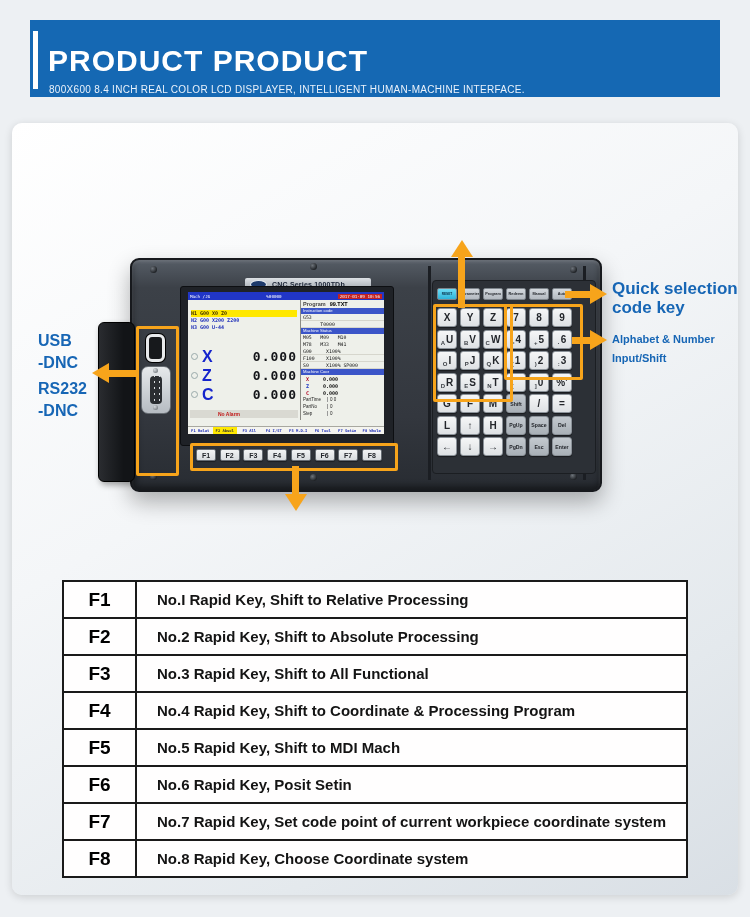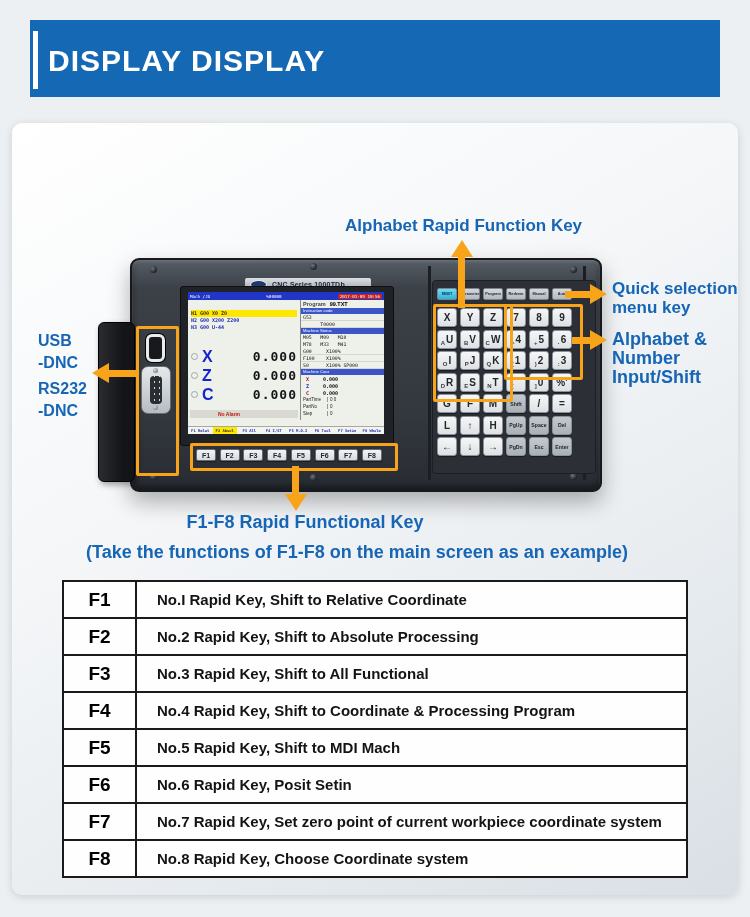--- a/index.html
+++ b/index.html
@@ -94,40 +94,41 @@
   .ahead{position:absolute;width:0;height:0;z-index:7;}
   .ahead.up{border-left:11px solid transparent;border-right:11px solid transparent;border-bottom:17px solid #f7a41b;}
   .ahead.down{border-left:11px solid transparent;border-right:11px solid transparent;border-top:17px solid #f7a41b;}
   .ahead.left{border-top:10.5px solid transparent;border-bottom:10.5px solid transparent;border-right:17px solid #f7a41b;}
   .ahead.right{border-top:10.5px solid transparent;border-bottom:10.5px solid transparent;border-left:17px solid #f7a41b;}
 
   
   .ann{position:absolute;color:#1766b5;font-weight:bold;z-index:8;}
   .ann-alpha{left:345px;top:216px;font-size:17px;white-space:nowrap;}
   .ann-quick{left:612px;top:279px;width:135px;font-size:17px;line-height:19px;}
-  .ann-alnum{left:612px;top:330px;width:125px;font-size:18px;line-height:19px;}
+  .ann-alnum{left:612px;top:330px;width:125px;font-size:11px;line-height:19px;}
   .ann-usb{left:38px;top:330px;font-size:16px;line-height:22px;white-space:pre-line;}
   .ann-rs232{left:38px;top:378px;font-size:16px;line-height:22px;white-space:pre-line;}
   .ann-ftitle{left:305px;top:512px;transform:translateX(-50%);font-size:18px;white-space:nowrap;}
   .ann-fsub{left:357px;top:542px;transform:translateX(-50%);font-size:18px;white-space:nowrap;}
 
   
   .ftable{position:absolute;left:62px;top:580px;width:626px;border-collapse:collapse;background:#fffefe;z-index:4;}
   .ftable td{border:2px solid #1a1a1a;height:33px;}
   .ftable td.fkey-cell{width:69px;text-align:center;font-size:19px;font-weight:bold;color:#000;}
   .ftable td.desc-cell{padding-left:20px;font-size:15px;font-weight:bold;color:#141414;}
 </style>
 </head>
 <body>
 
 <div id="stage">
 
   <div class="header">
     <div class="vbar"></div>
-    <div class="hdr-title">DISPLAY DISPLAY</div>
+    <div class="hdr-title">PRODUCT PRODUCT</div>
+    <div class="hdr-sub">800X600 8.4 INCH REAL COLOR LCD DISPLAYER, INTELLIGENT HUMAN-MACHINE INTERFACE.</div>
   </div>
 
   <div class="card"></div>
 
   <div class="device"></div>
   <div class="groove" style="left:428px;top:266px;height:214px;"></div>
   <div class="groove" style="left:583px;top:266px;height:214px;"></div>
   <div class="screw" style="left:150px;top:266px;"></div>
   <div class="screw" style="left:310px;top:263px;"></div>
   <div class="screw" style="left:570px;top:266px;"></div>
@@ -240,35 +241,32 @@
   <div class="stem" style="left:458px;top:256px;width:7px;height:52px;"></div>
   <div class="stem" style="left:565px;top:291px;width:27px;height:7px;"></div>
   <div class="ahead right" style="left:590px;top:284px;"></div>
   <div class="stem" style="left:572px;top:337px;width:20px;height:7px;"></div>
   <div class="ahead right" style="left:590px;top:330px;"></div>
   <div class="ahead left" style="left:92px;top:363px;"></div>
   <div class="stem" style="left:109px;top:370px;width:29px;height:7px;"></div>
   <div class="stem" style="left:292px;top:466px;width:7px;height:28px;"></div>
   <div class="ahead down" style="left:285px;top:494px;"></div>
 
-  <div class="ann ann-alpha">Alphabet Rapid Function Key</div>
-  <div class="ann ann-quick">Quick selection menu key</div>
+  <div class="ann ann-quick">Quick selection code key</div>
   <div class="ann ann-alnum">Alphabet &amp; Number Input/Shift</div>
   <div class="ann ann-usb">USB
 -DNC</div>
   <div class="ann ann-rs232">RS232
 -DNC</div>
-  <div class="ann ann-ftitle">F1-F8 Rapid Functional Key</div>
-  <div class="ann ann-fsub">(Take the functions of F1-F8 on the main screen as an example)</div>
 
   <table class="ftable">
     <tbody id="table-body">
         <tr>
           <td class="fkey-cell">F1</td>
-          <td class="desc-cell">No.I Rapid Key, Shift to Relative Coordinate</td>
+          <td class="desc-cell">No.I Rapid Key, Shift to Relative Processing</td>
         </tr>
         <tr>
           <td class="fkey-cell">F2</td>
           <td class="desc-cell">No.2 Rapid Key, Shift to Absolute Processing</td>
         </tr>
         <tr>
           <td class="fkey-cell">F3</td>
           <td class="desc-cell">No.3 Rapid Key, Shift to All Functional</td>
         </tr>
         <tr>
@@ -278,21 +276,21 @@
         <tr>
           <td class="fkey-cell">F5</td>
           <td class="desc-cell">No.5 Rapid Key, Shift to MDI Mach</td>
         </tr>
         <tr>
           <td class="fkey-cell">F6</td>
           <td class="desc-cell">No.6 Rapid Key, Posit Setin</td>
         </tr>
         <tr>
           <td class="fkey-cell">F7</td>
-          <td class="desc-cell">No.7 Rapid Key, Set zero point of current workpiece coordinate system</td>
+          <td class="desc-cell">No.7 Rapid Key, Set code point of current workpiece coordinate system</td>
         </tr>
         <tr>
           <td class="fkey-cell">F8</td>
           <td class="desc-cell">No.8 Rapid Key, Choose Coordinate system</td>
         </tr>
       </tbody>
   </table>
 
 <div class="kmenu accent" style="left: 437px; top: 288px;">RESET</div>
     <div class="kmenu" style="left: 460px; top: 288px;">Parameter</div>

